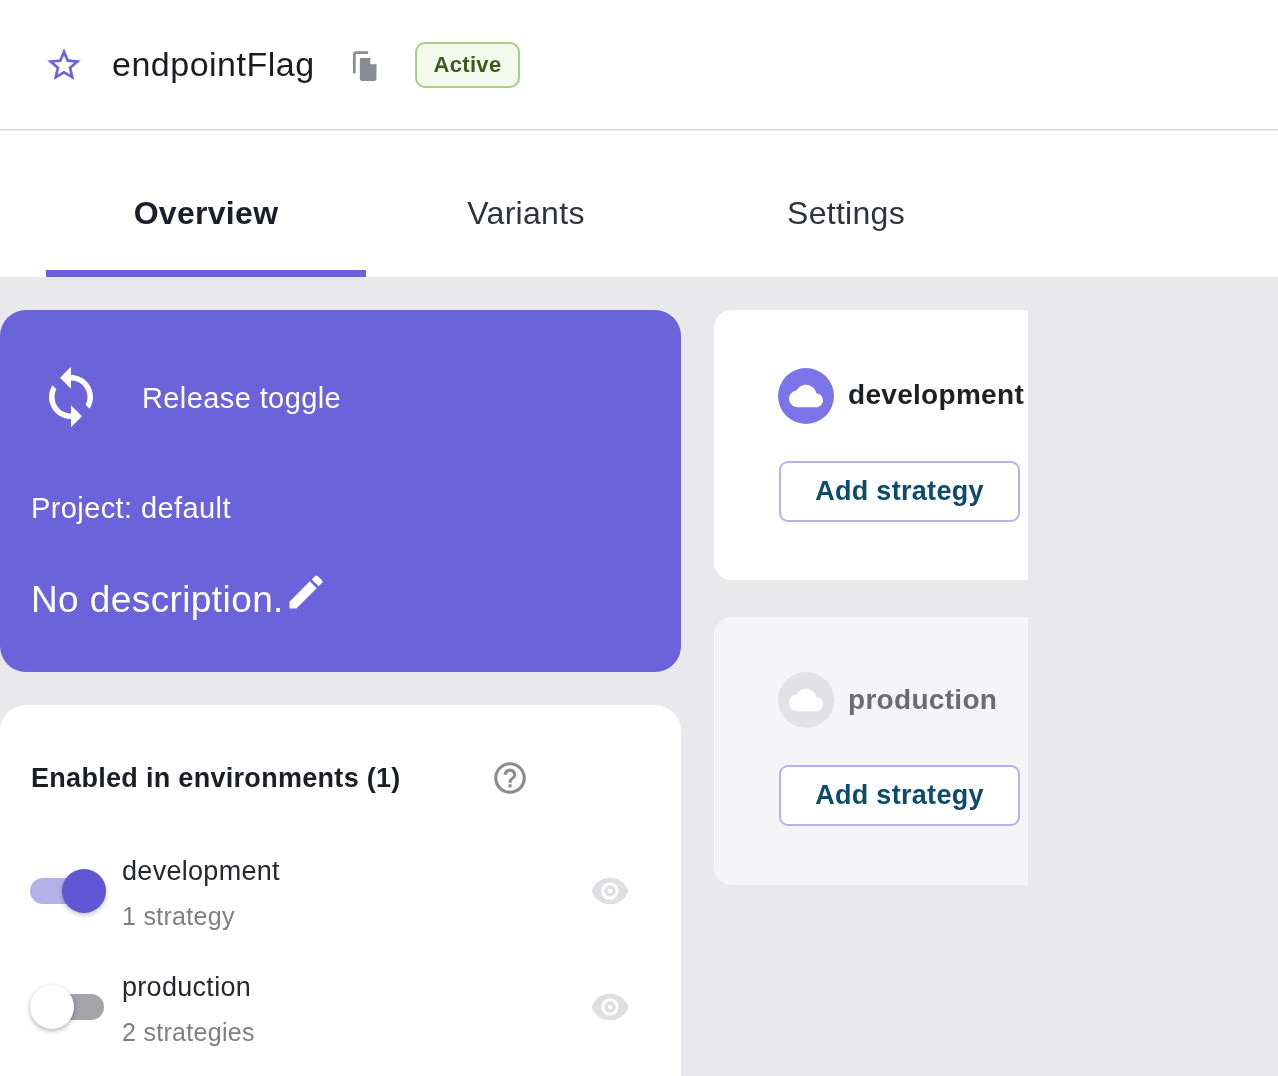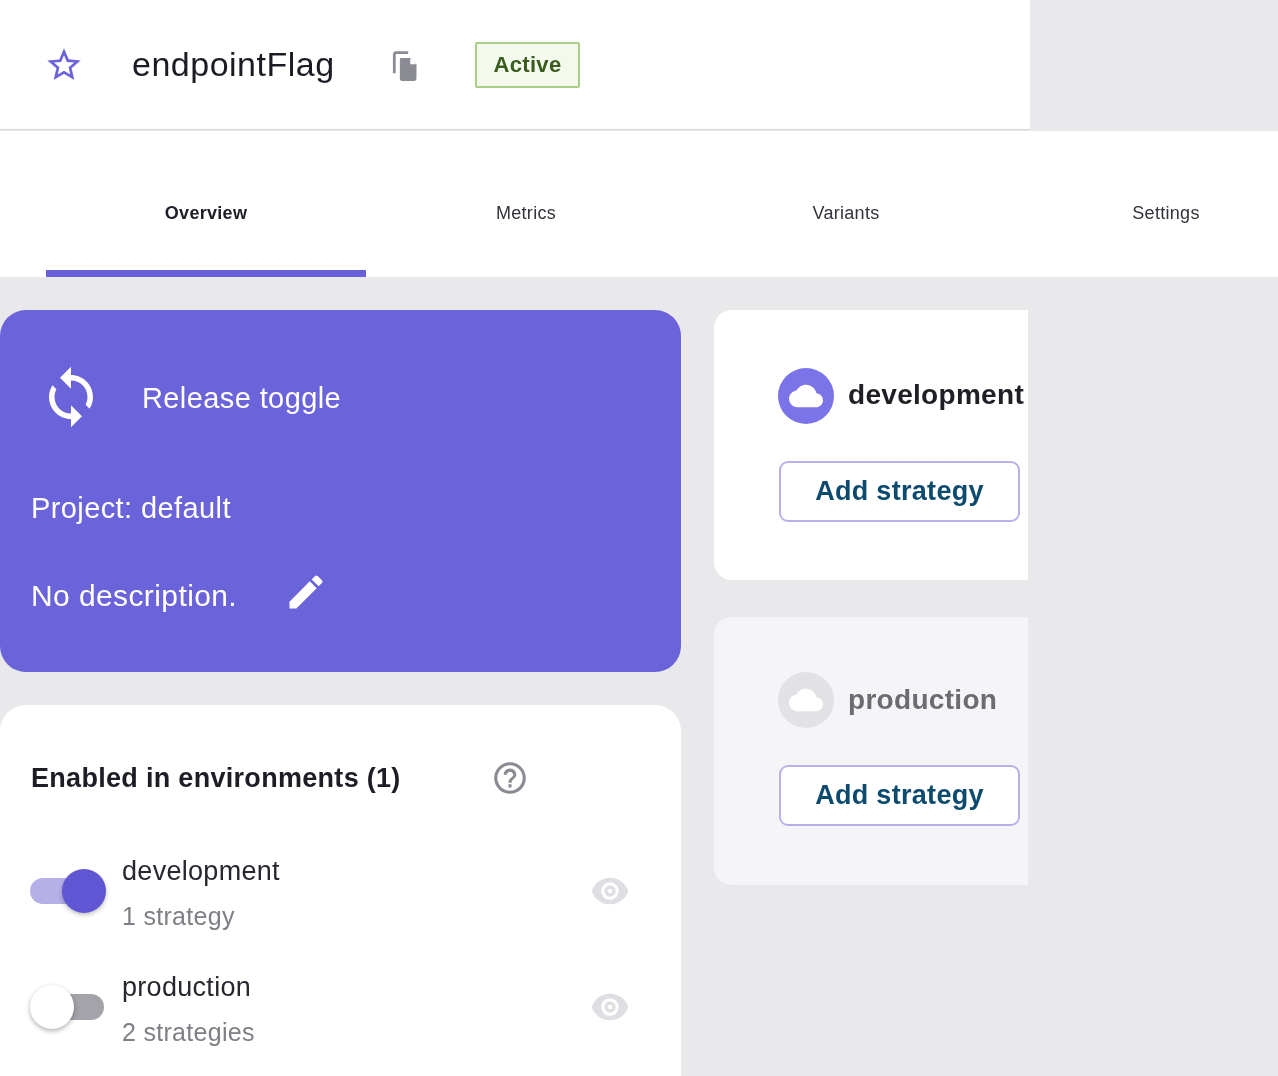--- a/index.html
+++ b/index.html
@@ -1,40 +1,40 @@
 <!DOCTYPE html>
 <html><head>
 <meta charset="utf-8">
 <style>
   html,body{margin:0;padding:0;width:1278px;height:1076px;overflow:hidden;
     background:#e9e9eb;font-family:"Liberation Sans",sans-serif;}
   
-  .header{position:absolute;top:0;left:0;width:1030px;height:130px;background:#ffffff;
-    border-bottom:1px solid #d9d9dd;display:flex;align-items:center;box-sizing:border-box;padding-left:44px;gap:20px;}
+  .header{position:absolute;top:0;left:0;width:1278px;height:130px;background:#ffffff;
+    border-bottom:1px solid #d9d9dd;display:flex;align-items:center;box-sizing:border-box;padding-left:44px;}
   .star-btn{width:40px;height:40px;border:none;background:none;padding:0;cursor:pointer;}
   .flag-title{font-size:34px;color:#1b1b23;font-weight:500;letter-spacing:.5px;margin-left:28px;}
   .copy-btn{width:34px;height:36px;border:none;background:none;padding:0;margin-left:32px;cursor:pointer;}
-  .status-badge{margin-left:34px;background:#f3f9ec;border:2px solid #abce86;border-radius:2px;
+  .status-badge{margin-left:34px;background:#f3f9ec;border:2px solid #abce86;border-radius:10px;
     color:#3a5c1e;font-weight:bold;font-size:22px;padding:8px 17px;letter-spacing:.3px;}
   
   .tabbar{position:absolute;top:131px;left:0;width:1278px;height:146px;background:#ffffff;}
   .tabs{position:absolute;left:46px;top:0;height:146px;display:flex;}
   .tab{position:relative;width:320px;height:146px;display:flex;align-items:center;justify-content:center;
-    font-size:18px;color:#32323c;cursor:pointer;letter-spacing:.3px;padding-top:18px;box-sizing:border-box;}
+    font-size:32px;color:#32323c;cursor:pointer;letter-spacing:.3px;padding-top:18px;box-sizing:border-box;}
   .tab.active{font-weight:bold;color:#1e1e28;}
   .tab.active .tab-underline{position:absolute;left:0;right:0;bottom:0;height:7px;background:#6a61d8;}
   
   .content{position:absolute;top:277px;left:0;width:1028px;height:799px;background:#e9e9eb;overflow:hidden;}
   
   .type-card{position:absolute;left:0;top:33px;width:681px;height:362px;background:#6a63da;
     border-radius:26px;color:#ffffff;}
   .type-icon{position:absolute;left:38px;top:54px;width:66px;height:66px;}
   .type-label{position:absolute;left:142px;top:72px;font-size:29px;letter-spacing:.4px;}
   .project-label{position:absolute;left:31px;top:182px;font-size:29px;letter-spacing:.4px;}
-  .desc-label{position:absolute;left:31px;top:269px;font-size:30px;letter-spacing:.4px;}
+  .desc-label{position:absolute;left:31px;top:269px;font-size:37px;letter-spacing:.4px;}
   .edit-btn{position:absolute;left:284px;top:260px;width:44px;height:44px;border:none;background:none;padding:0;cursor:pointer;}
   
   .env-card{position:absolute;left:0;top:428px;width:681px;height:420px;background:#ffffff;border-radius:26px;}
   .env-title{position:absolute;left:31px;top:58px;font-size:27px;font-weight:bold;color:#1d1d26;letter-spacing:.3px;}
   .help-btn{position:absolute;left:491px;top:54px;width:38px;height:38px;border:none;background:none;padding:0;cursor:pointer;}
   .switch{position:absolute;width:76px;height:44px;cursor:pointer;}
   .switch .track{position:absolute;top:9px;width:62px;height:26px;border-radius:13px;}
   .switch.on .track{left:0;background:#b6b0e9;}
   .switch.on .thumb{position:absolute;right:0;top:0;width:44px;height:44px;border-radius:50%;
     background:#6055d3;box-shadow:0 2px 4px rgba(0,0,0,.25);}
@@ -91,23 +91,20 @@
   <div class="status-badge">Active</div>
 </div>
 
 <div class="tabbar">
   <div class="tabs">
     <div class="tab active">
       <span>Overview</span>
       <div class="tab-underline"></div>
     </div>
     <div class="tab">
-      <span>Metrics</span>
-    </div>
-    <div class="tab">
       <span>Variants</span>
     </div>
     <div class="tab">
       <span>Settings</span>
     </div>
   </div>
 </div>
 
 <div class="content">
 

